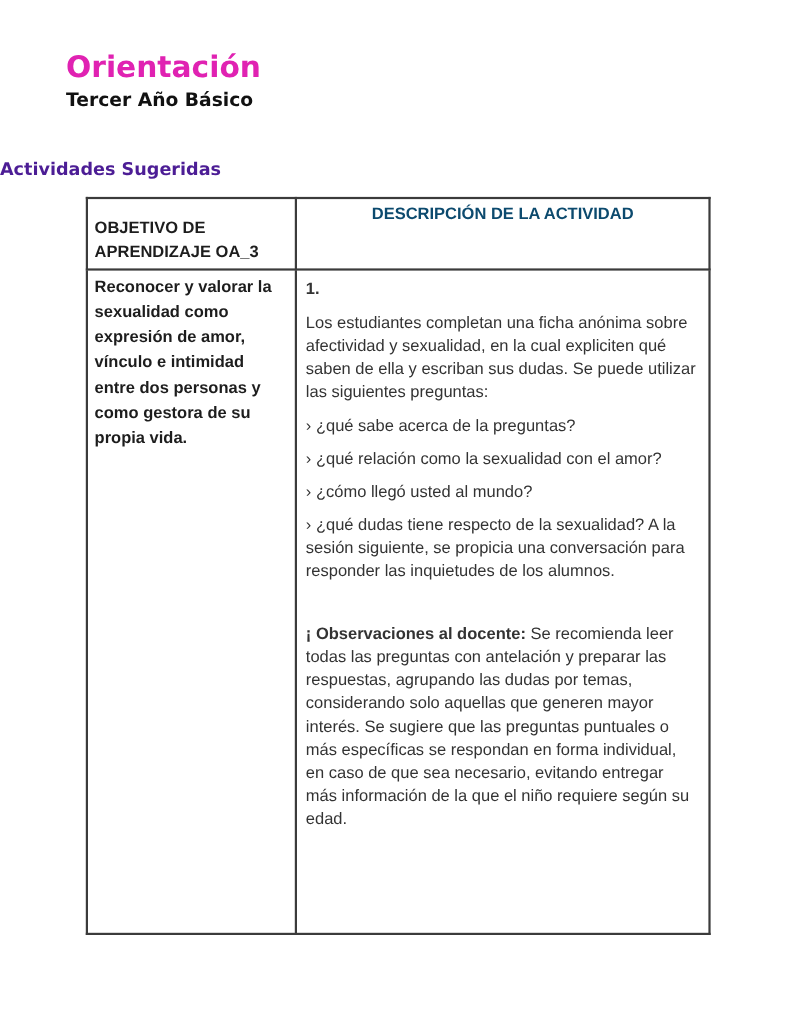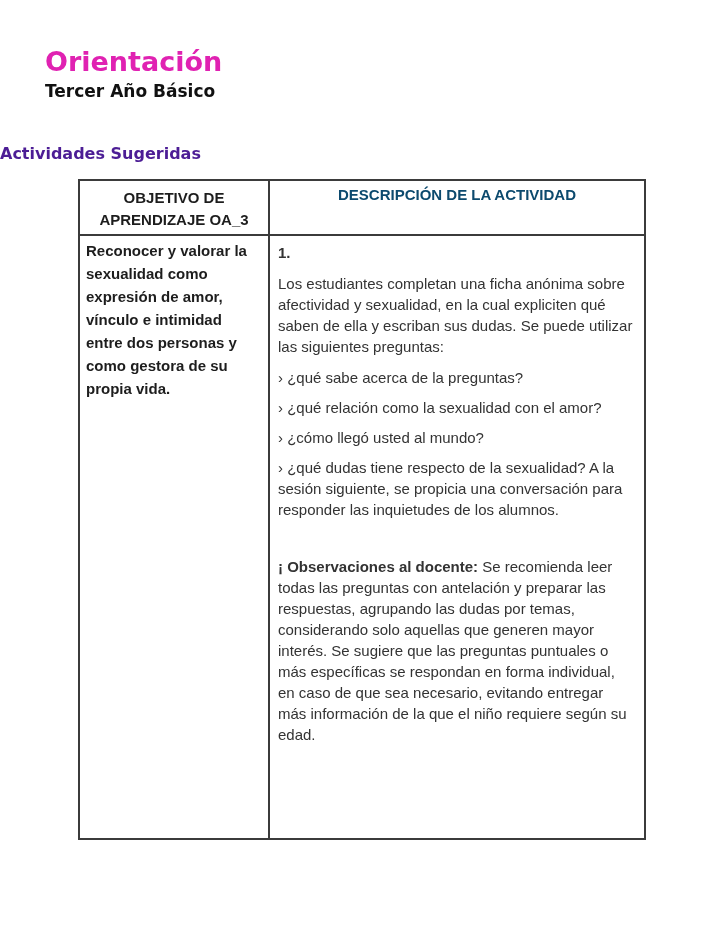--- a/index.html
+++ b/index.html
@@ -9,21 +9,21 @@
     background: #ffffff;
     font-family: "Liberation Sans", sans-serif;
     color: #333333;
     overflow: hidden;
   }
   
   .doc-header {
     display: flex;
     justify-content: space-between;
     align-items: flex-start;
-    padding: 46px 73px 0 45px;
+    padding: 46px 73px 0 60px;
   }
   .brand-title {
     font-family: "DejaVu Sans", sans-serif;
     font-weight: bold;
     font-size: 27px;
     line-height: 32px;
     color: #E022B2;
   }
   .brand-subtitle {
     font-family: "DejaVu Sans", sans-serif;
@@ -58,25 +58,25 @@
     margin: 16px 0 0 78px;
     width: 566px;
   }
   table.activities th,
   table.activities td {
     border: 2px solid #3b3b3b;
     vertical-align: top;
   }
   th.obj-head {
     width: 190px;
-    text-align: center;
+    text-align: left;
     font-size: 15px;
     line-height: 22px;
     color: #1d1d1d;
-    padding: 6px 6px 3px 6px;
+    padding: 16px 6px 3px 6px;
     height: 49px;
     font-weight: bold;
   }
   th.desc-head {
     width: 376px;
     text-align: center;
     font-size: 15px;
     line-height: 22px;
     color: #0c4a6e;
     padding: 3px 6px;

